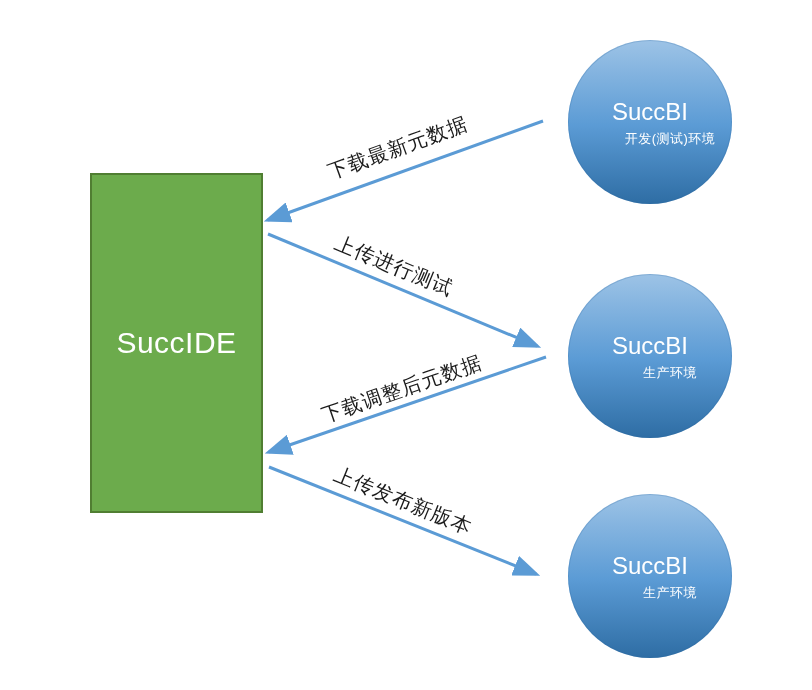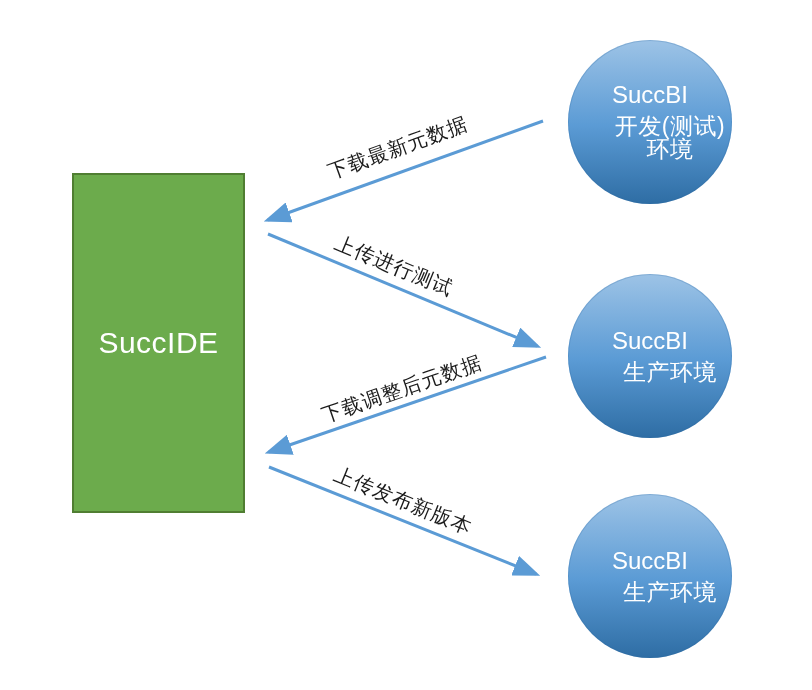--- a/index.html
+++ b/index.html
@@ -11,21 +11,21 @@
   #canvas {
     position: relative;
     width: 812px;
     height: 690px;
     background: #ffffff;
     overflow: hidden;
   }
   
   .ide-rect {
     position: absolute;
-    left: 72px;
+    left: 90px;
     top: 173px;
     width: 173px;
     height: 340px;
     background: var(--ide-fill, #6CAB4C);
     border: 2px solid var(--ide-border, #507E32);
     box-sizing: border-box;
     display: flex;
     align-items: center;
     justify-content: center;
   }
@@ -47,21 +47,21 @@
     box-shadow: inset 0 0 0 1px rgba(46,109,164,0.25);
     display: flex;
     flex-direction: column;
     align-items: center;
     justify-content: center;
     gap: 8px;
     color: var(--node-text, #ffffff);
     text-align: center;
   }
   .env-circle .env-title   { font-size: 24px; line-height: 1; }
-  .env-circle .env-subtitle{ font-size: 23px; line-height: 1; letter-spacing: 0.5px; margin-left: 40px; }
+  .env-circle .env-subtitle{ font-size: 13px; line-height: 1; letter-spacing: 0.5px; margin-left: 40px; }
   #env-dev     { left: 568px; top: 40px;  }
   #env-staging { left: 568px; top: 274px; }
   #env-prod    { left: 568px; top: 494px; }
   
   #arrows {
     position: absolute;
     left: 0; top: 0;
     width: 812px;
     height: 690px;
     pointer-events: none;

